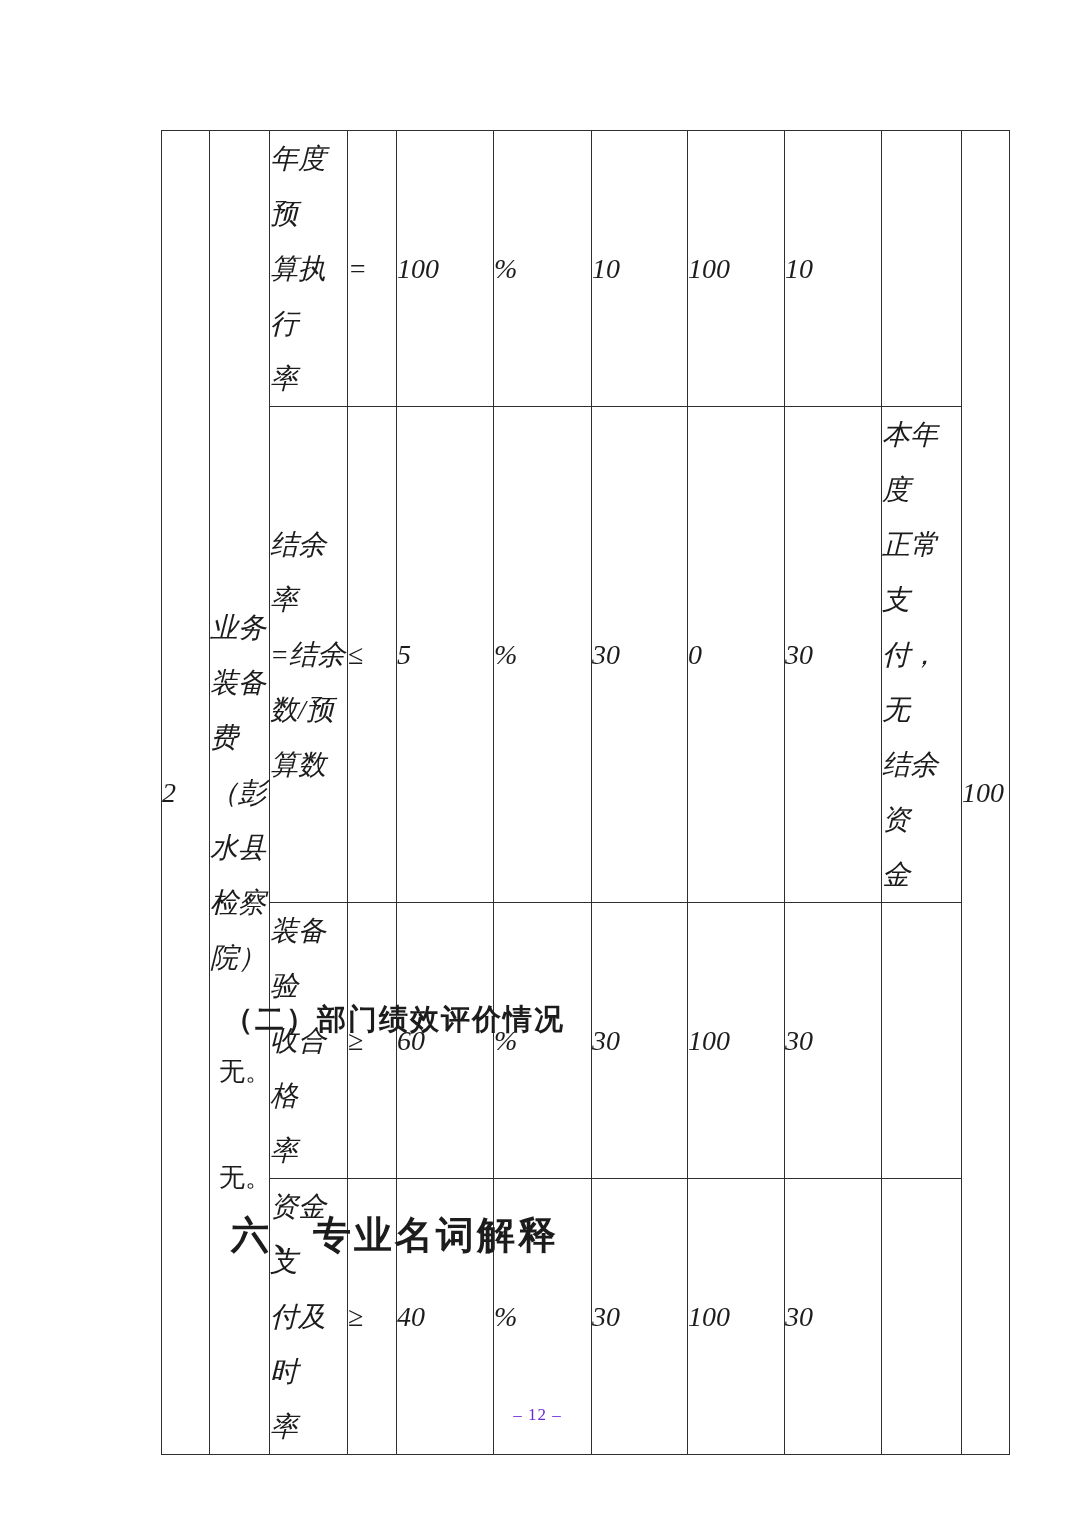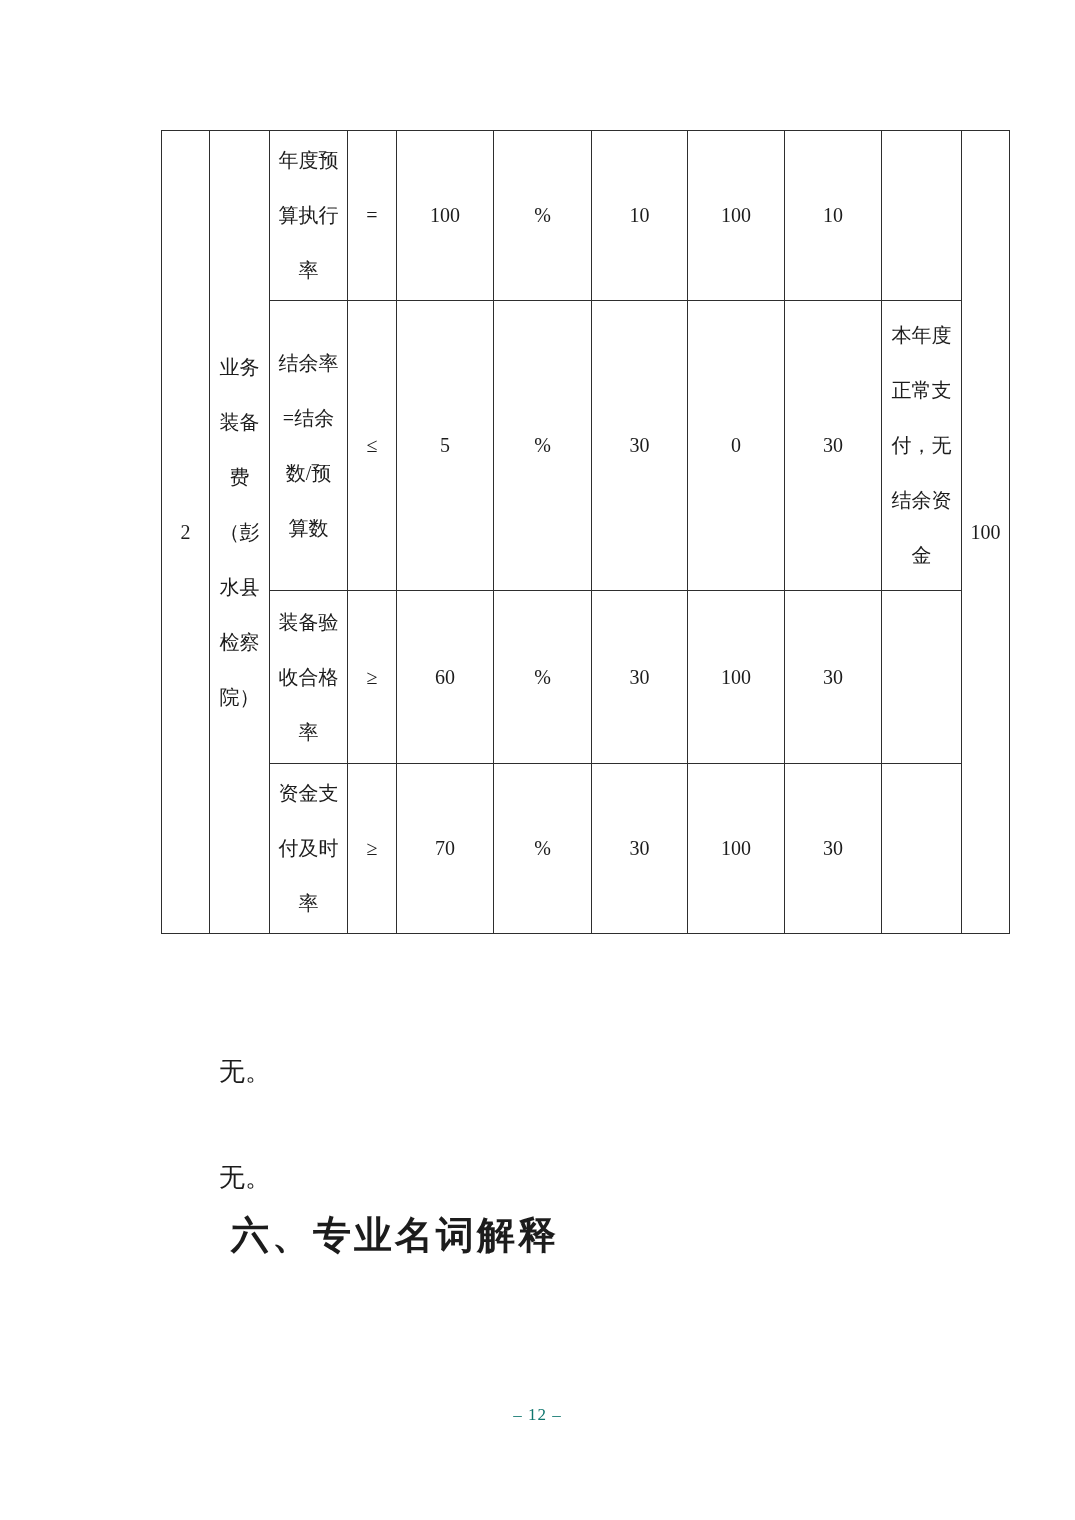--- a/index.html
+++ b/index.html
@@ -12,25 +12,26 @@
     overflow:hidden;
   }
   table.perf {
     position:absolute; left:161px; top:130px;
     border-collapse:collapse;
     table-layout:fixed;
     width:848px;
   }
   table.perf td {
     border:1px solid #2e2e2e;
-    font-size:20px;
-    text-align:center;
+    font-size:28px;
+    text-align:left;
     vertical-align:middle;
     padding:0;
     overflow:hidden;
+    font-style:italic;
   }
   td.pre { white-space:pre-line; line-height:55px; }
   td.left { text-align:left; padding-left:9px; }
   tr.r1 { height:170px; }
   tr.r2 { height:290px; }
   tr.r3 { height:173px; }
   tr.r4 { height:170px; }
 
   .h-serif {
     position:absolute;
@@ -53,21 +54,21 @@
     font-size:38px;
     letter-spacing:3px;
     white-space:nowrap;
   }
   .page-number {
     position:absolute;
     left:0; top:1405px; width:1075px;
     text-align:center;
     font-size:17px;
     letter-spacing:1px;
-    color:#0f766e;
+    color:#6d28d9;
   }
 </style>
 </head>
 <body>
 
 <div class="page">
 
   <table class="perf">
     <colgroup>
       <col style="width:48px">
@@ -131,29 +132,30 @@
         <td>30</td>
         <td>100</td>
         <td>30</td>
         <td class="pre left"></td>
       </tr>
       <tr class="r4">
         <td class="pre left">资金支
 付及时
 率</td>
         <td>≥</td>
-        <td>70</td>
+        <td>40</td>
         <td>%</td>
         <td>30</td>
         <td>100</td>
         <td>30</td>
         <td class="pre left"></td>
       </tr>
     </tbody>
   </table>
 
+  <div class="h-serif" style="left:224px; top:1000px;">（二）部门绩效评价情况</div>
   <div class="body-text" style="left:219px; top:1054px;">无。</div>
   <div class="body-text" style="left:219px; top:1160px;">无。</div>
   <div class="h-sans" style="left:231px; top:1210px;">六、专业名词解释</div>
 
   <div class="page-number">– 12 –</div>
 
 </div>
 
 </body></html>

